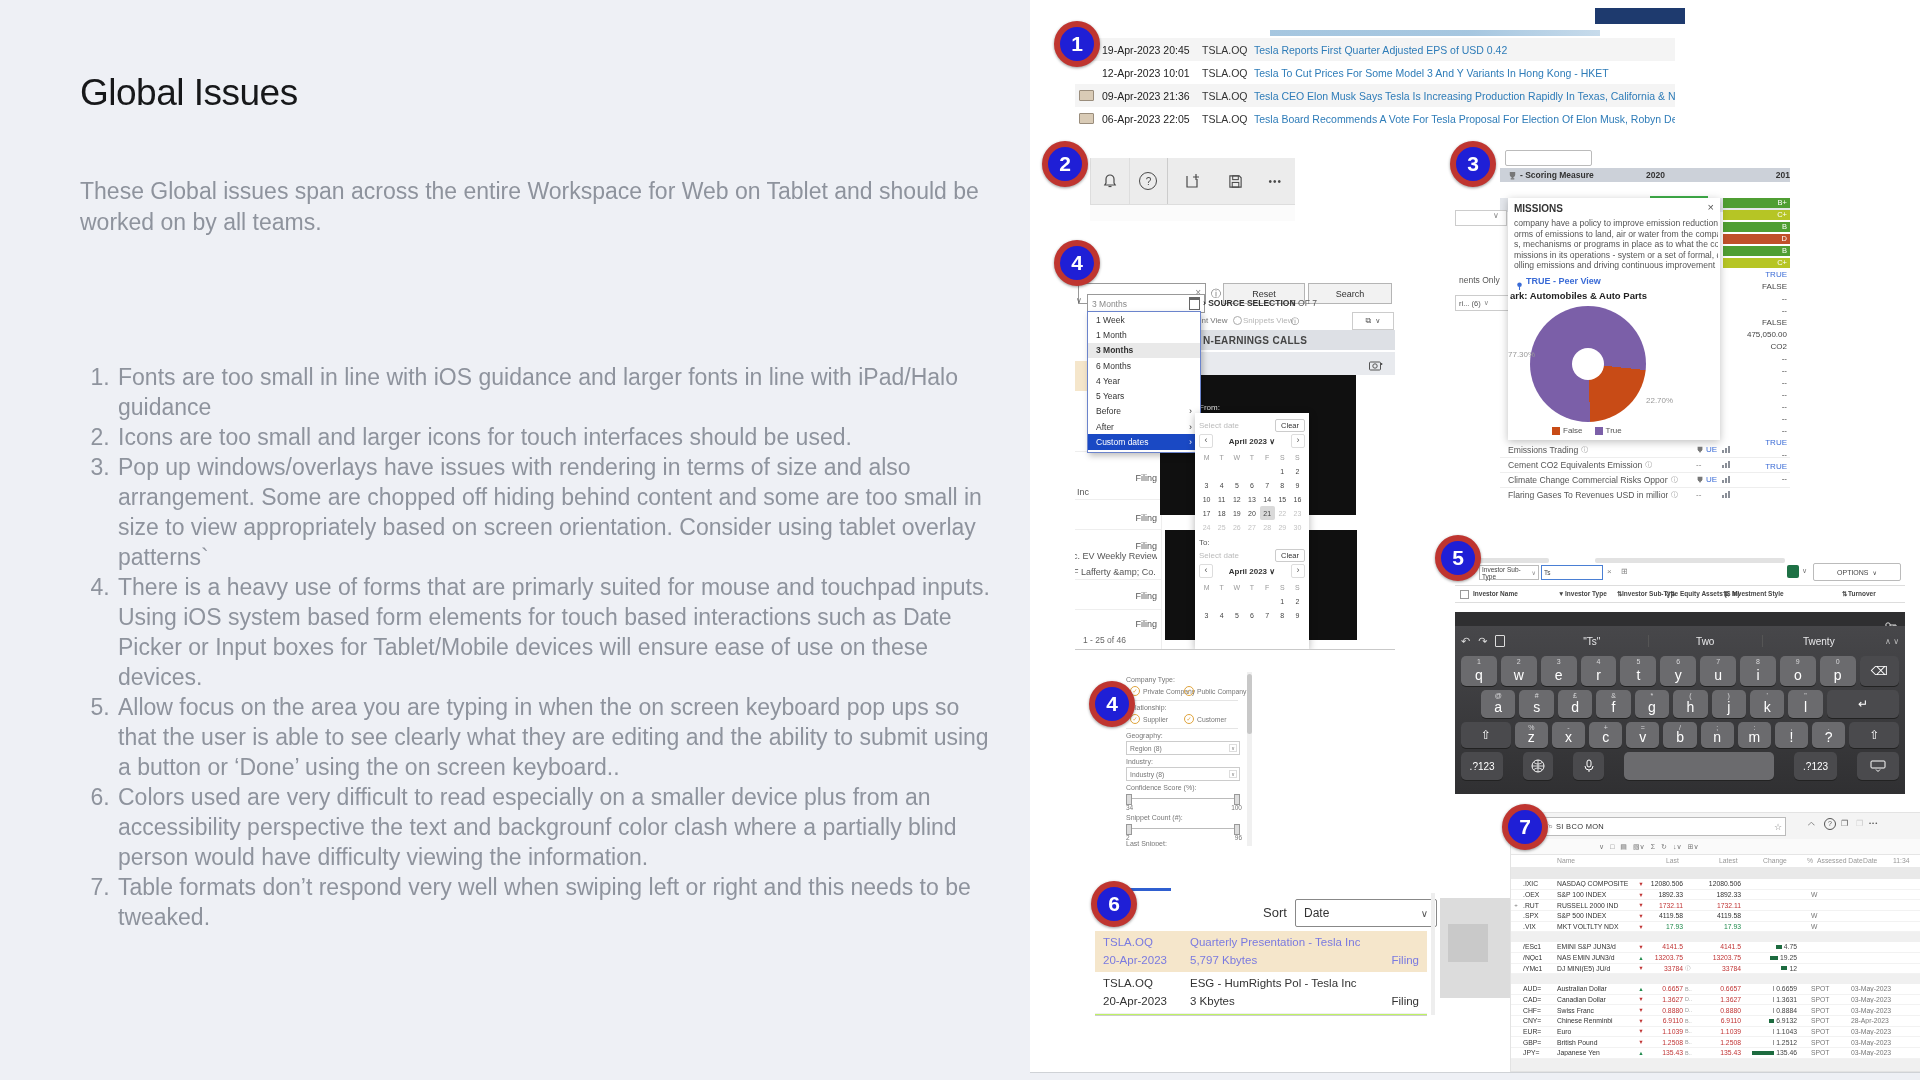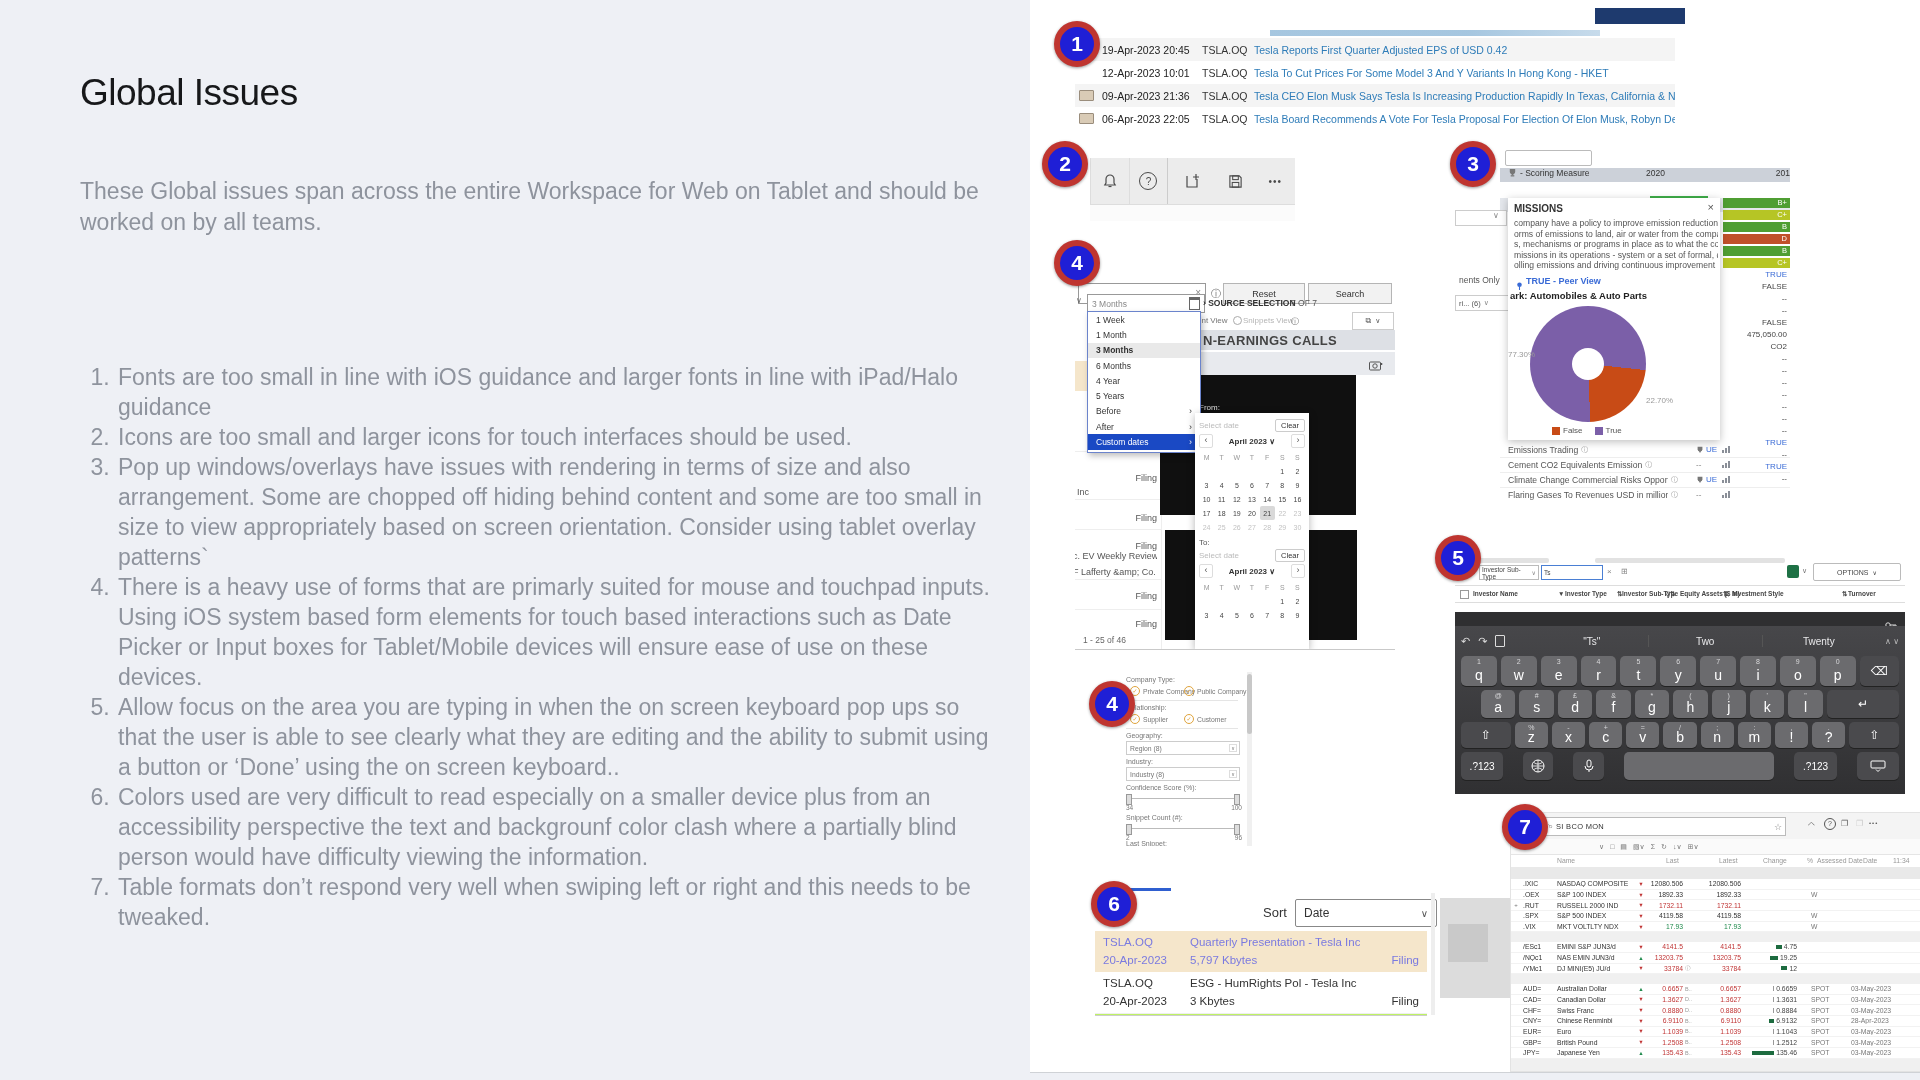--- a/index.html
+++ b/index.html
@@ -112,21 +112,21 @@
             <rect x="5" y="2" width="6" height="4" fill="none" stroke="#4a4a4a" stroke-width="1.1"></rect>
             <rect x="4.5" y="9" width="7" height="5" fill="none" stroke="#4a4a4a" stroke-width="1.1"></rect>
           </svg>
         </div>
         <div style="width: 40px; font-size: 10px; letter-spacing: 1px; color: rgb(74, 74, 74); text-align: center;">•••</div>
       </div>
       <div style="position: absolute; left: 0px; top: 46px; width: 205px; height: 16px; background: rgb(251, 251, 251); border-top: 1px solid rgb(221, 221, 221);"></div>
     </div>
   <div class="shot" id="shot-scoring" style="left:1455px;top:150px;width:335px;height:350px;overflow:hidden;">
       <div style="position: absolute; left: 50px; top: 0px; width: 85px; height: 14px; border: 1px solid rgb(187, 187, 187); border-radius: 2px; background: rgb(255, 255, 255);"></div>
-      <div style="position: absolute; left: 45px; top: 18px; width: 290px; height: 14px; background: rgb(204, 209, 217); display: flex; align-items: flex-start; font-size: 8.5px; font-weight: normal; color: rgb(51, 51, 51);">
+      <div style="position: absolute; left: 45px; top: 18px; width: 290px; height: 14px; background: rgb(204, 209, 217); display: flex; align-items: center; font-size: 8.5px; font-weight: bold; color: rgb(51, 51, 51);">
         <div style="margin-left: 8px; width: 9px; height: 9px;"><svg width="9" height="9" viewBox="0 0 10 10">
             <path d="M2 1h6v3a3 3 0 0 1-6 0z" fill="#777"></path>
             <rect x="4" y="6" width="2" height="2" fill="#777"></rect>
             <rect x="3" y="8" width="4" height="1.4" fill="#777"></rect>
           </svg></div>
         <div style="margin-left: 3px;"> - Scoring Measure</div>
         <div style="position: absolute; right: 125px;">2020</div>
         <div style="position: absolute; right: 0px;">201</div>
       </div>
       <div style="position: absolute; left: 45px; top: 48px; width: 290px; height: 14px; background: rgb(228, 231, 236); display: flex; align-items: center; font-size: 8.5px; font-weight: bold; color: rgb(51, 51, 51); text-decoration: underline;">
@@ -289,21 +289,21 @@
       <div style="position: absolute; left: 216px; top: 15px; font-size: 8.5px; color: rgb(85, 85, 85);">7 OF 7</div>
       <div style="position: absolute; left: 122px; top: 33px; font-size: 8px; color: rgb(119, 119, 119);">ent View</div>
       <div style="position: absolute; left: 158px; top: 33px; width: 7px; height: 7px; border: 1px solid rgb(170, 170, 170); border-radius: 50%;"></div>
       <div style="position: absolute; left: 168px; top: 33px; font-size: 8px; color: rgb(181, 181, 181);">Snippets View</div>
       <div style="position: absolute; left: 216px; top: 33px; font-size: 8px; color: rgb(119, 119, 119);">ⓘ</div>
       <div style="position: absolute; left: 277px; top: 29px; width: 40px; height: 16px; border: 1px solid rgb(204, 204, 204); display: flex; align-items: center; justify-content: center; gap: 4px; color: rgb(85, 85, 85); font-size: 8px;">
         <div>⧉</div>
         <div style="font-size: 7px;">∨</div>
       </div>
       <div style="position: absolute; left: 120px; top: 47px; width: 200px; height: 20px; background: rgb(221, 224, 229); display: flex; align-items: center;">
-        <div style="margin-left: 8px; font-size: 13px; font-weight: bold; color: rgb(68, 68, 68); letter-spacing: 0.3px;">N-EARNINGS CALLS</div>
+        <div style="margin-left: 8px; font-size: 10px; font-weight: bold; color: rgb(68, 68, 68); letter-spacing: 0.3px;">N-EARNINGS CALLS</div>
       </div>
       <div style="position: absolute; left: 120px; top: 69px; width: 200px; height: 23px; background: rgb(232, 234, 238);">
         <div style="position: absolute; right: 12px; top: 5px; width: 14px; height: 11px;"><svg width="14" height="11" viewBox="0 0 14 11">
             <rect x="0.5" y="2" width="11" height="8" rx="1" fill="none" stroke="#555"></rect>
             <circle cx="6" cy="6" r="2.2" fill="none" stroke="#555"></circle>
             <path d="M11.5 4h2M12.5 3v2" stroke="#555"></path>
           </svg></div>
       </div>
       <div style="position: absolute; left: 85px; top: 92px; width: 196px; height: 140px; background: rgb(16, 16, 16);"></div>
       <div style="position: absolute; left: 90px; top: 247px; width: 192px; height: 110px; background: rgb(16, 16, 16);"></div>

